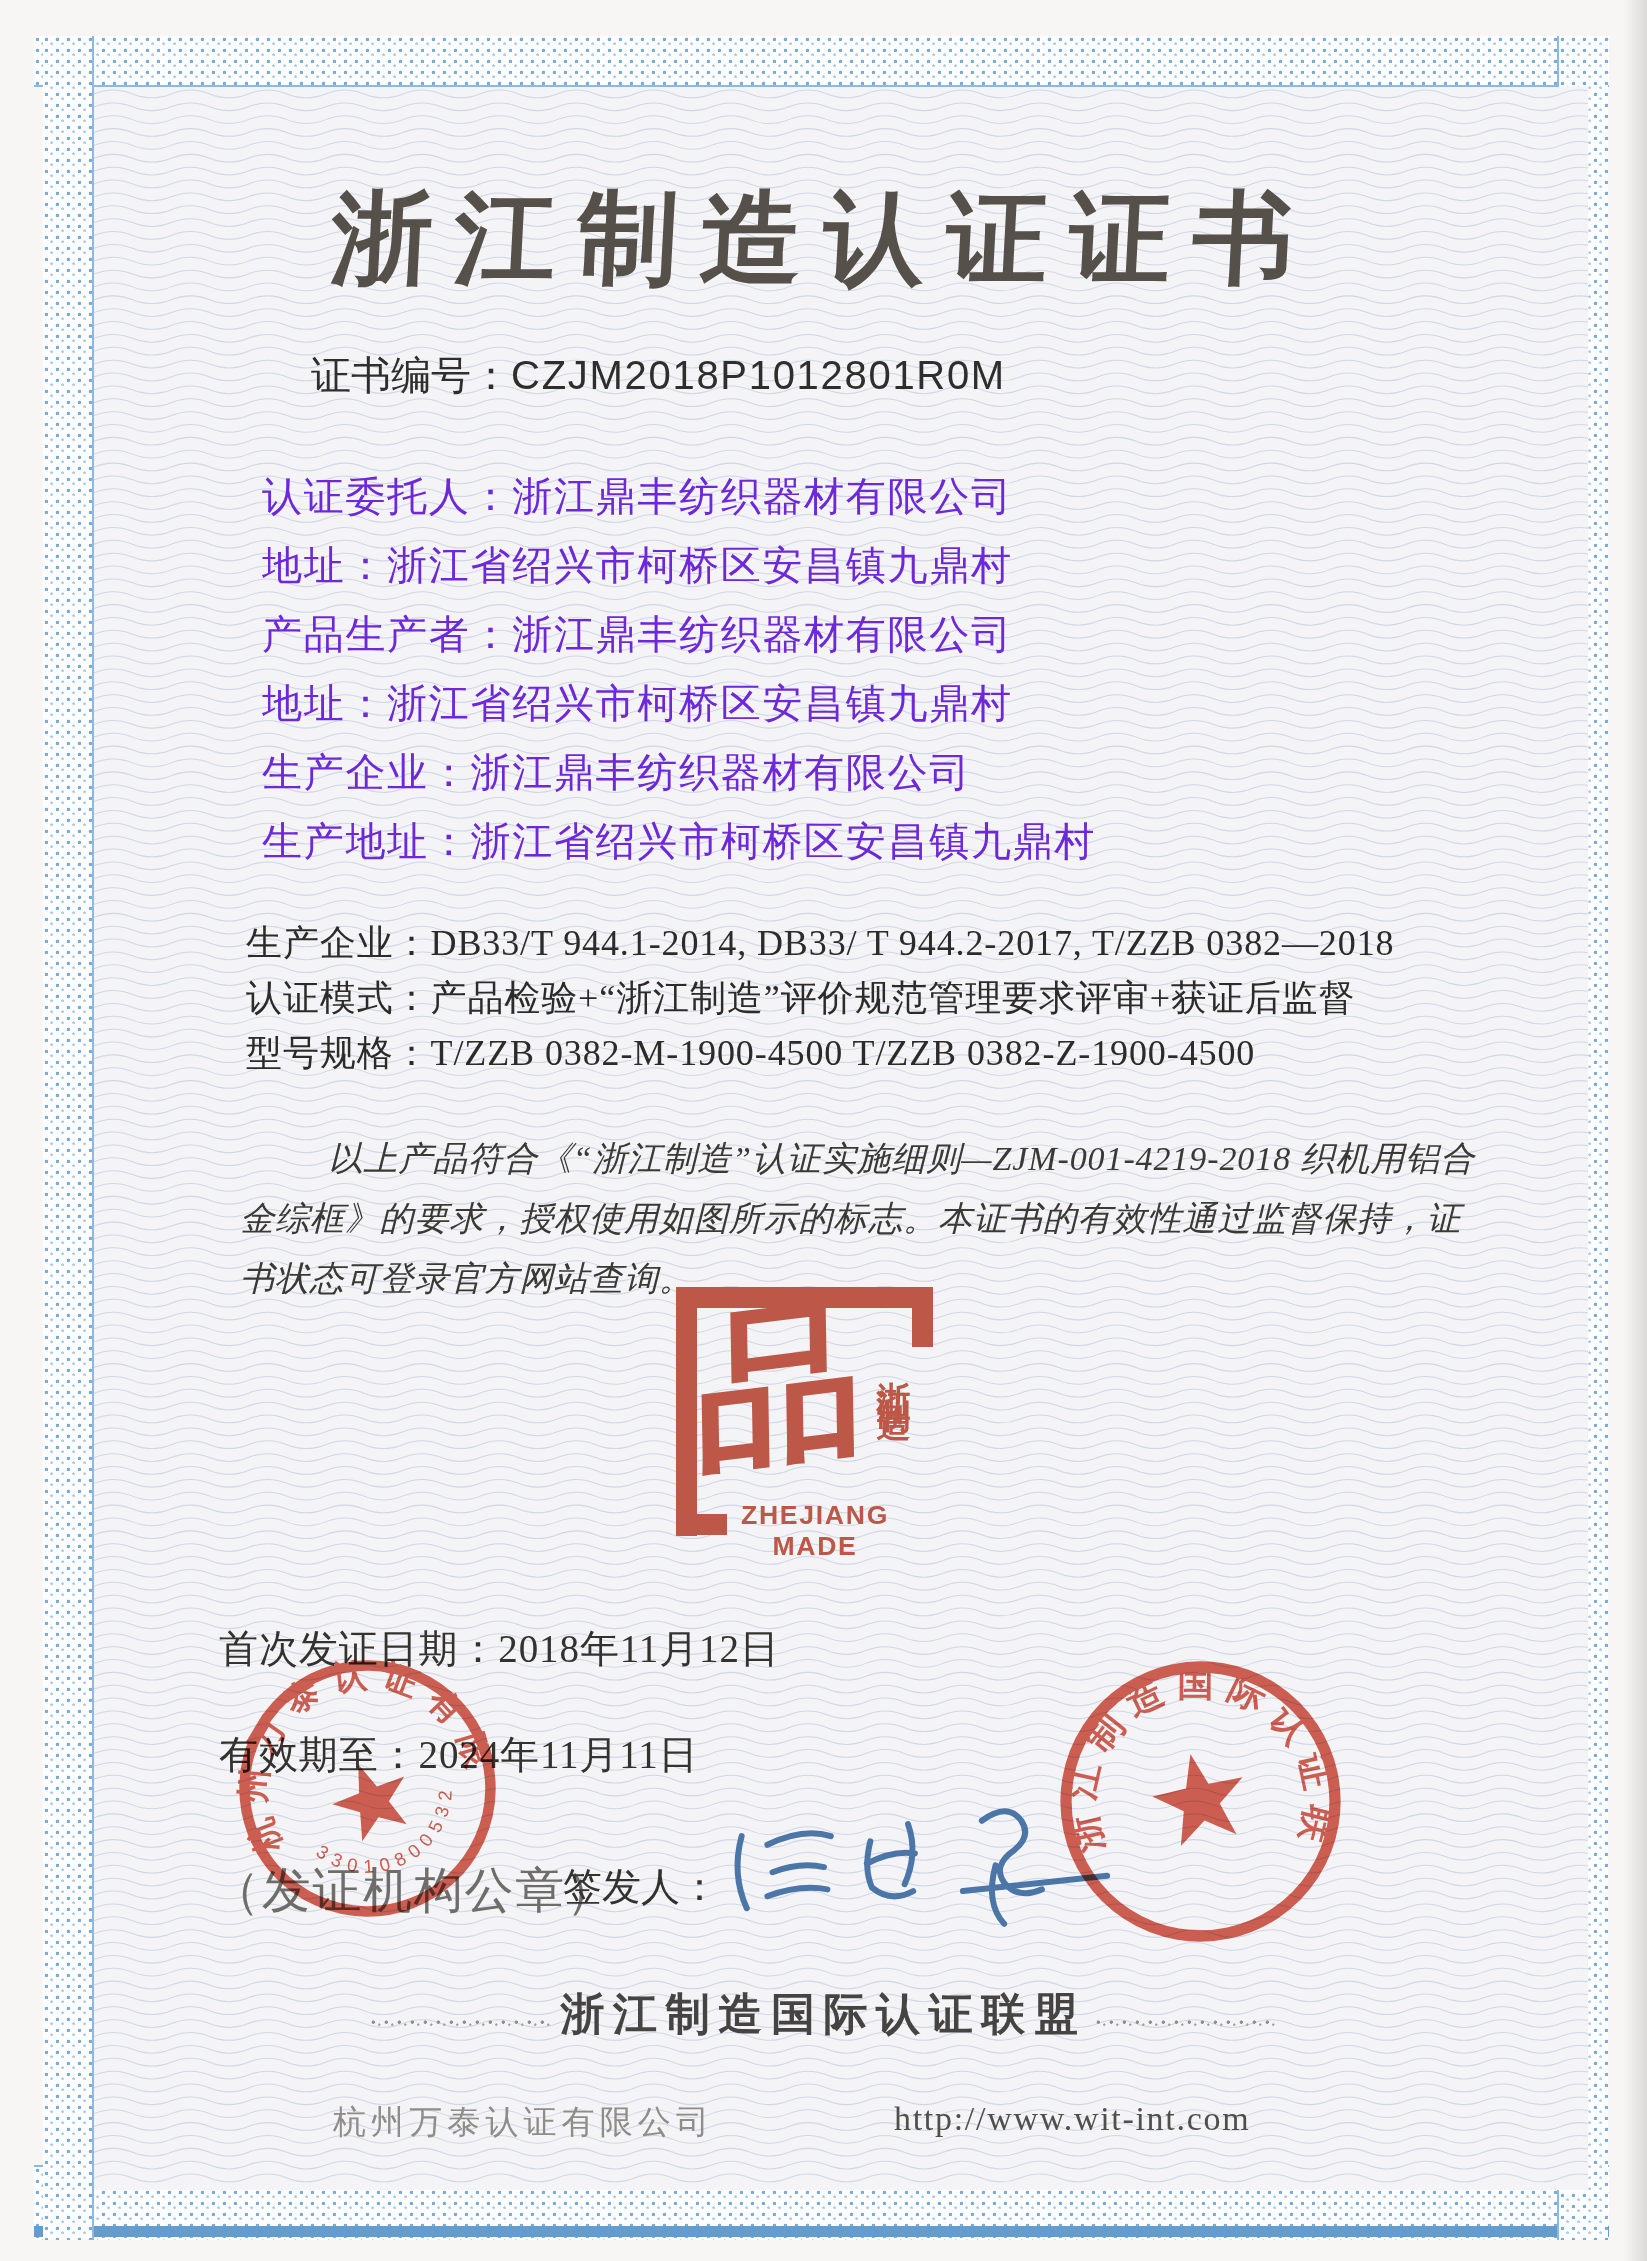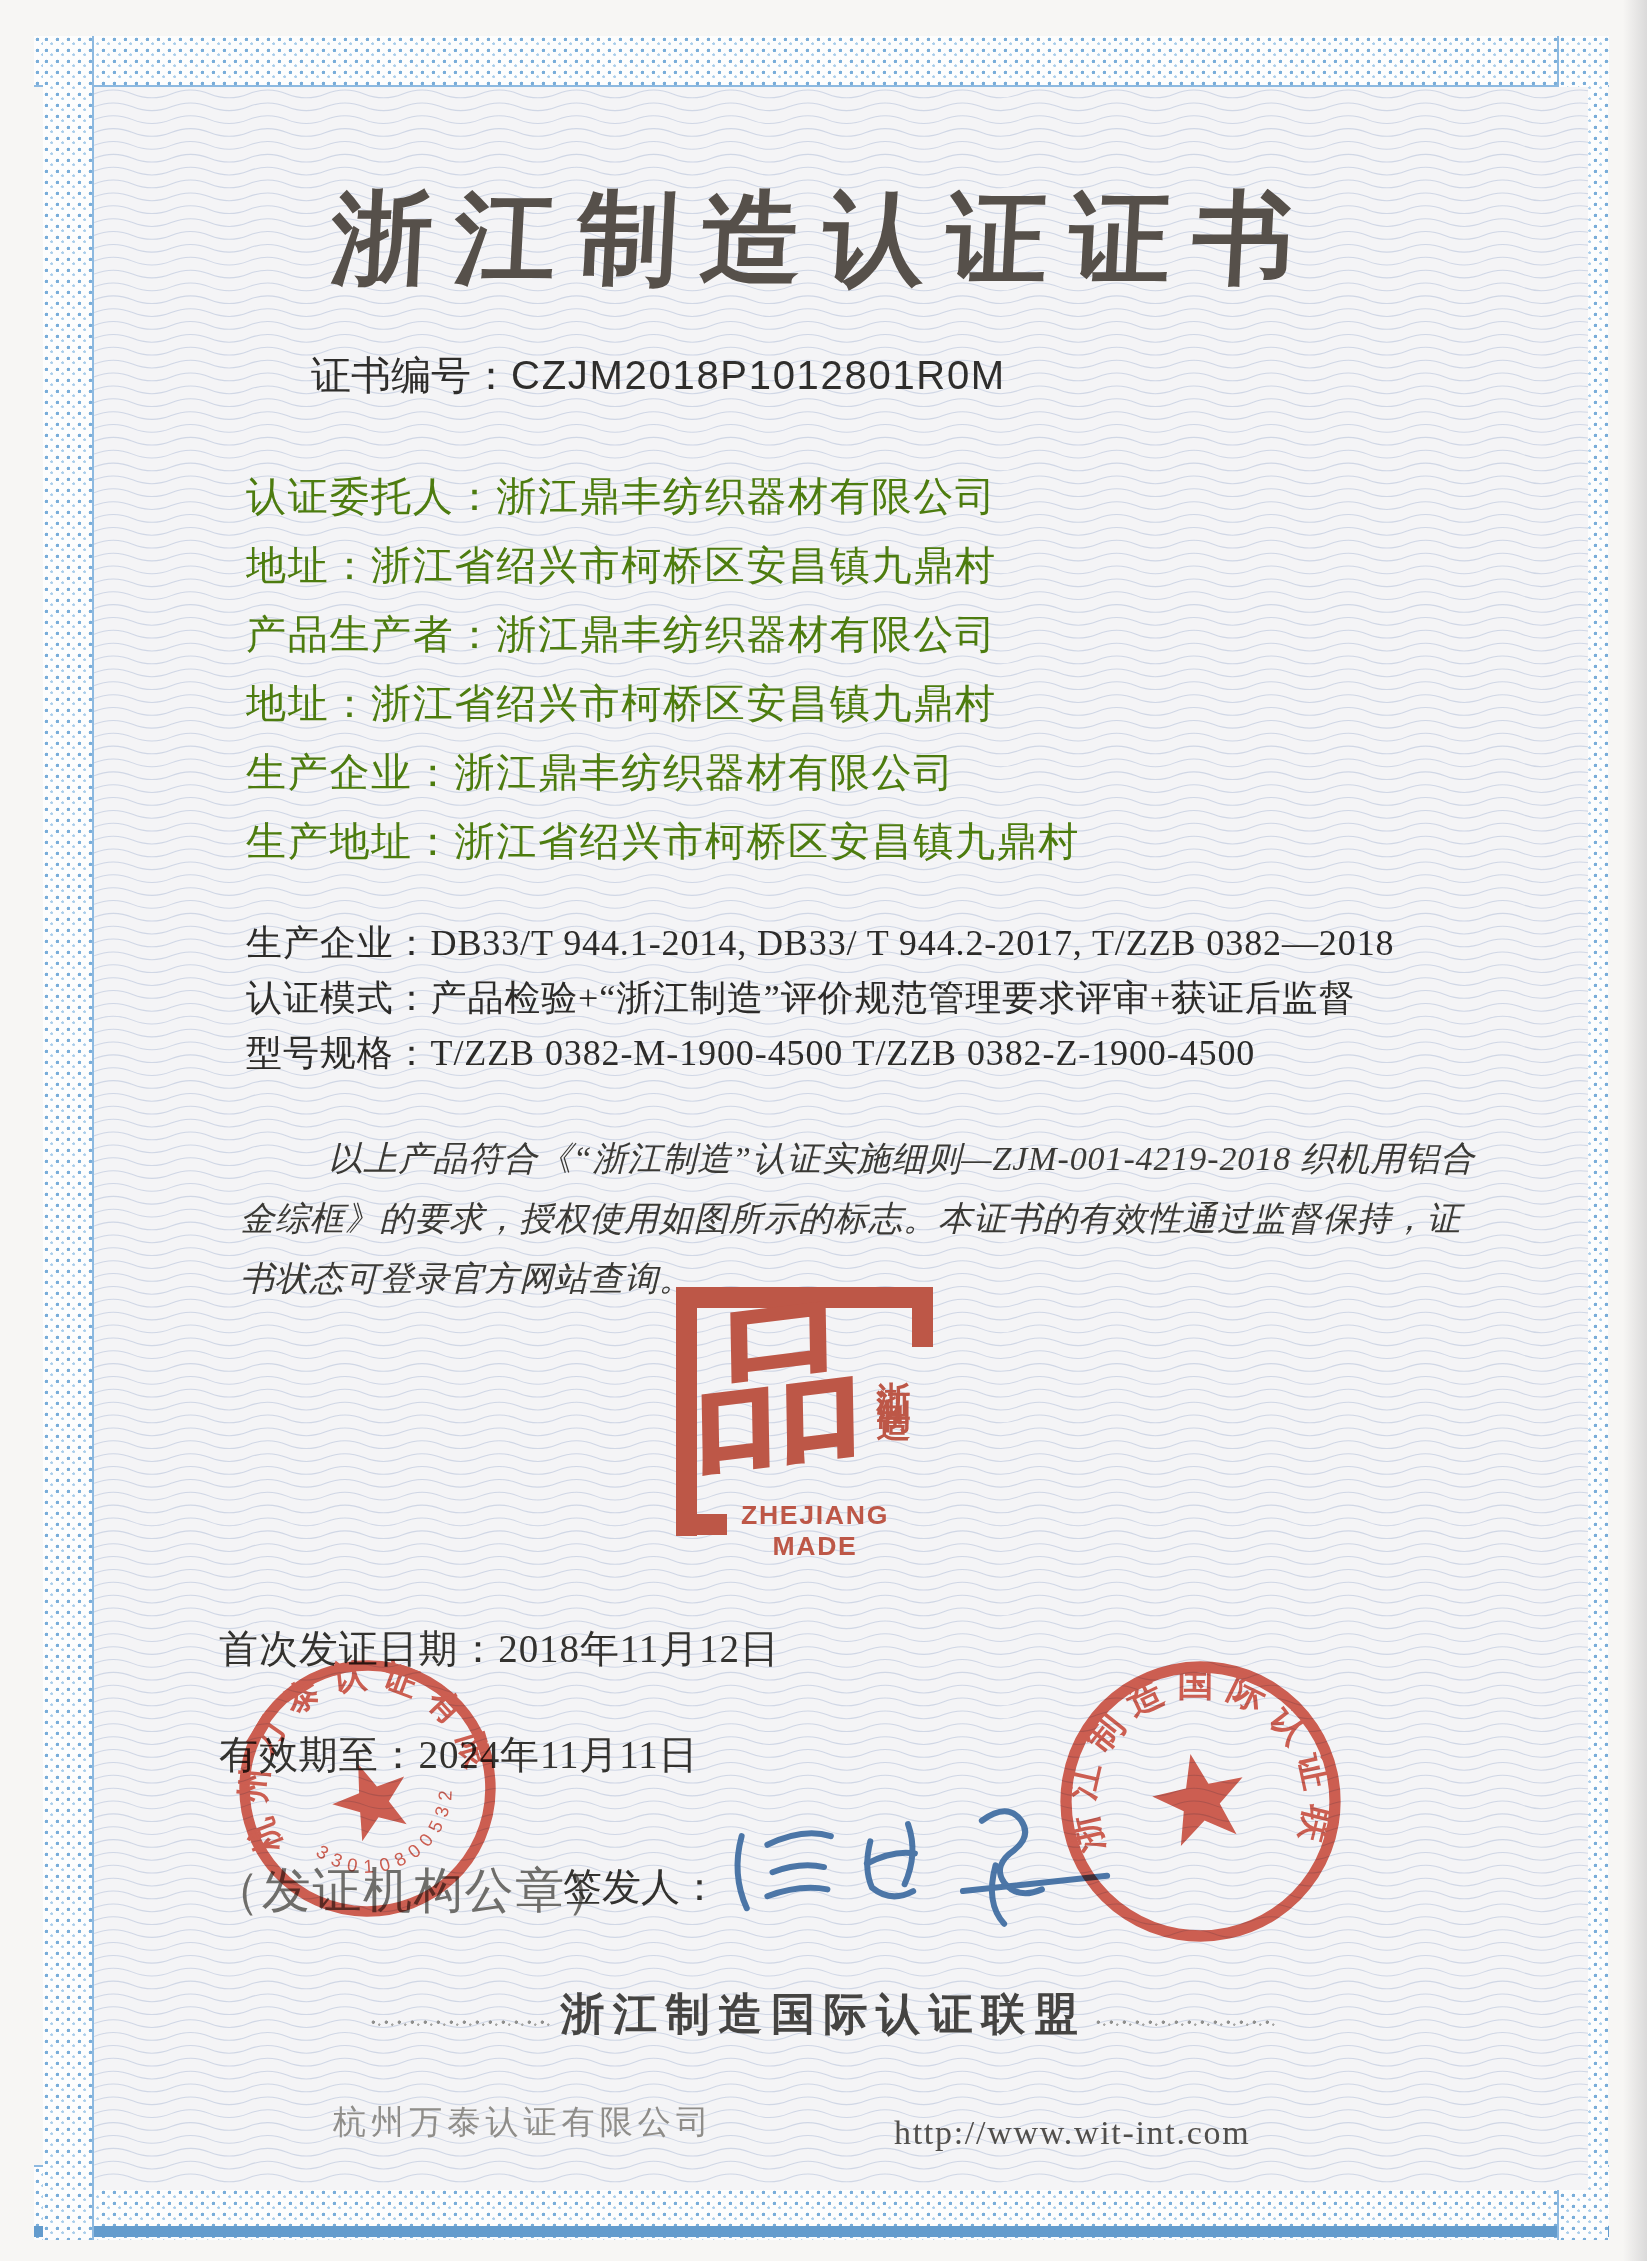--- a/index.html
+++ b/index.html
@@ -25,21 +25,21 @@
            background:#f4f4f6; }
 
   
   .abs { position:absolute; }
   .title { top:172px; left:0; width:1647px; text-align:center;
            font-size:101px; font-weight:700; letter-spacing:22px; color:#56504a;
            transform:skewX(-3deg); }
   .certno { top:348px; left:0; width:1317px; text-align:center; font-size:40px; color:#2f2e2c; }
   .certno .num { font-family:"Liberation Sans","DejaVu Sans",sans-serif; letter-spacing:1.7px; }
 
-  .info-block { left:246px; top:462px; font-size:40px; color:#4d7c0f; }
+  .info-block { left:262px; top:462px; font-size:40px; color:#6d28d9; }
   .info-block .line { height:69px; line-height:69px; letter-spacing:1.7px; }
 
   .spec-block { left:246px; top:916px; font-size:36px; color:#2c2b29; }
   .spec-block .line { height:55px; line-height:55px; letter-spacing:0.9px; }
   .latin { font-family:"Liberation Serif","DejaVu Serif",serif; }
 
   .statement { left:206px; top:1129px; width:1252px; font-size:34px; line-height:60px;
                color:#3a3935; text-indent:2.6em; font-style:italic; letter-spacing:0.9px;margin-left:34px; }
 
   
@@ -70,21 +70,21 @@
   .alliance { top:1985px; left:0; width:1647px; text-align:center;
               font-size:44px; font-weight:700; letter-spacing:8.6px; color:#454442; }
   .orn { position:absolute; top:2018px; height:9.4px;
          background-image:radial-gradient(circle at 4.3px 4.3px, #8f8f8d 1.5px, transparent 2px),
                           radial-gradient(circle at 10.3px 6.9px, #a5a5a3 1px, transparent 1.5px);
          background-size:13px 9.4px,13px 9.4px; }
   .orn-left  { left:369px;  width:184px; }
   .orn-right { left:1094px; width:184px; }
 
   .footer-org { left:333px;  top:2100px; font-size:33px; color:#8f8d89; letter-spacing:5.1px; }
-  .footer-url { left:894px; top:2100px; font-size:34px; color:#514f4c; letter-spacing:1.7px;margin-top:14px; }
+  .footer-url { left:894px; top:2100px; font-size:34px; color:#514f4c; letter-spacing:1.7px; }
 </style>
 </head>
 <body>
 
 <div class="page">
 
   <div class="lace band-top"></div>
   <div class="lace band-bottom"></div>
   <div class="lace band-left"></div>
   <div class="lace band-right"></div>

